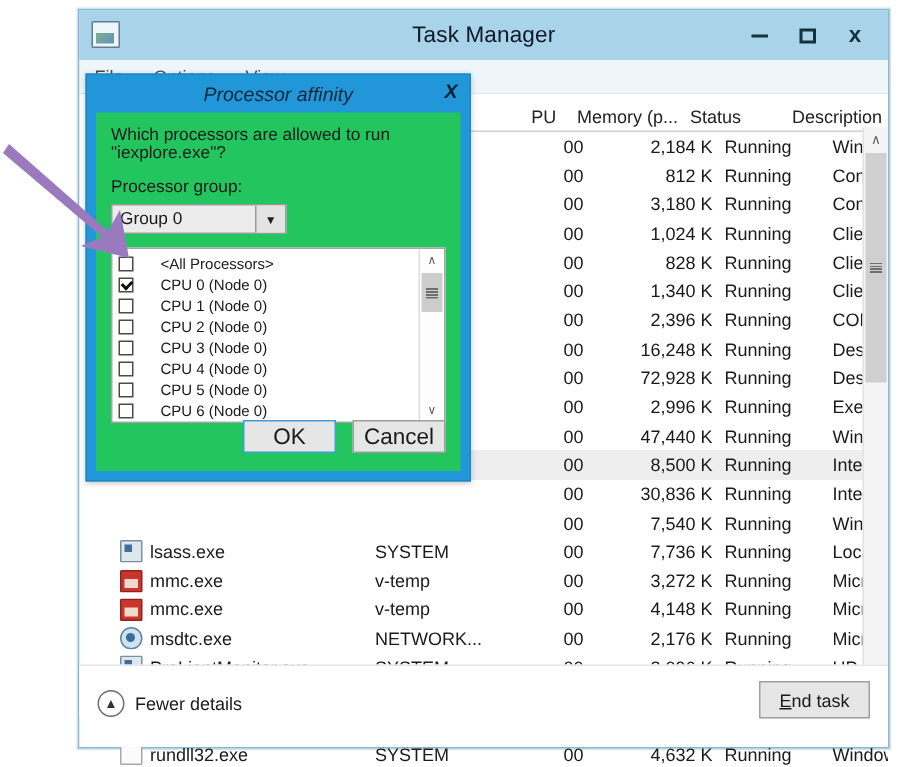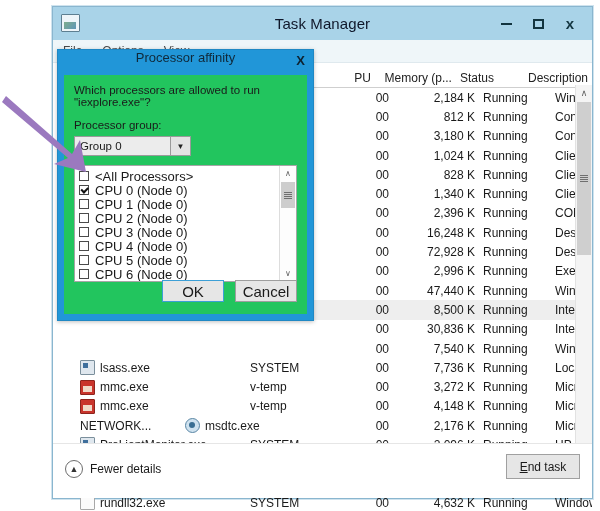--- a/index.html
+++ b/index.html
@@ -121,21 +121,21 @@
   }
   .endtask u{text-decoration:underline;}
 
   
   .dialog{
     position:absolute;left:57px;top:49px;width:257px;height:272px;
     background:#2196d8;border:1px solid #1f88c4;box-sizing:border-box;
     box-shadow:0 1px 4px rgba(0,0,0,.25);
   }
   .dlg-title{
-    height:25px;position:relative;display:flex;align-items:flex-start;justify-content:center;
+    height:25px;position:relative;display:flex;align-items:center;justify-content:center;font-style:italic;
   }
   .dlg-title-text{font-size:13px;color:#10293a;}
   .dlg-close{
     position:absolute;right:8px;top:3px;font-size:13px;font-weight:bold;color:#0e2230;
   }
   .dlg-body{
     position:absolute;left:6px;right:6px;top:25px;bottom:6px;
     background:#22c55e;box-sizing:border-box;padding:9px 10px 0 10px;
   }
   .dlg-q{font-size:11.5px;color:#1a1a1a;margin-bottom:11px;}
@@ -149,21 +149,21 @@
     position:absolute;right:0;top:0;bottom:0;width:19px;background:#e3e3e3;
     border-left:1px solid #9a9a9a;display:flex;align-items:center;justify-content:center;
     font-size:8px;color:#222;
   }
   .cpulist{
     position:relative;margin-top:9px;height:117px;
     border:1px solid #a6a6a6;background:#ffffff;box-sizing:border-box;
     overflow:hidden;
   }
   .cpu-inner{position:absolute;left:0;top:0;right:17px;padding:3px 0 0 4px;}
-  .cpu-row{display:flex;align-items:center;gap:6px;height:14px;font-size:13px;color:#1a1a1a;}
+  .cpu-row{display:flex;align-items:center;gap:18px;height:14px;font-size:10px;color:#1a1a1a;}
   .cb{
     width:10px;height:10px;border:1px solid #4a4a4a;background:#fff;flex:0 0 10px;
     position:relative;box-sizing:border-box;
   }
   .cb.checked:after{
     content:"";position:absolute;left:1px;top:1px;width:5px;height:2.5px;
     border-left:2px solid #111;border-bottom:2px solid #111;
     transform:rotate(-45deg);
   }
   .dlg-vscroll{
@@ -394,25 +394,25 @@
               <span class="picon mmc"></span>
               <span>mmc.exe</span>
             </div>
             <div class="cell c-user">v-temp</div>
             <div class="cell c-cpu">00</div>
             <div class="cell c-mem">4,148 K</div>
             <div class="cell c-status">Running</div>
             <div class="cell c-desc">Microsoft Man...</div>
           </div>
           <div class="row">
-            <div class="cell c-user">NETWORK...</div>
             <div class="cell c-name">
               <span class="picon msdtc"></span>
               <span>msdtc.exe</span>
             </div>
+            <div class="cell c-user">NETWORK...</div>
             <div class="cell c-cpu">00</div>
             <div class="cell c-mem">2,176 K</div>
             <div class="cell c-status">Running</div>
             <div class="cell c-desc">Microsoft Distr...</div>
           </div>
           <div class="row">
             <div class="cell c-name">
               <span class="picon generic"></span>
               <span>ProLiantMonitor.exe</span>
             </div>

